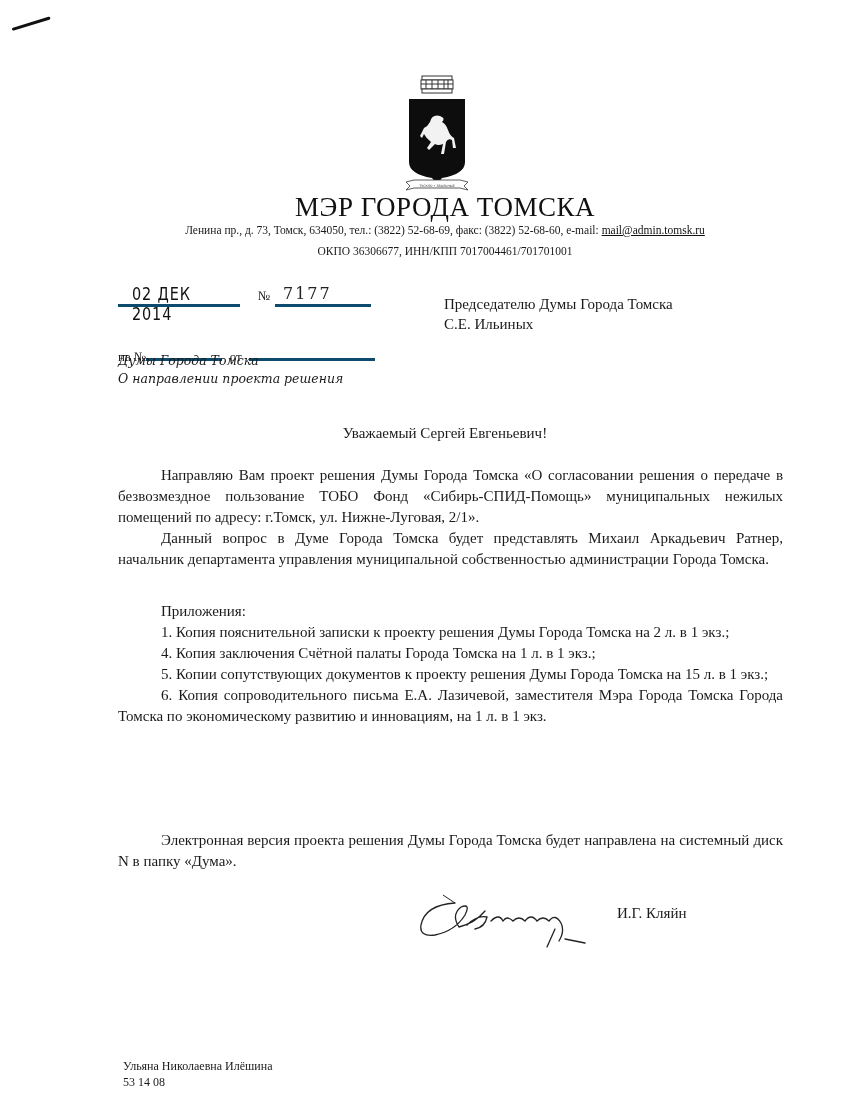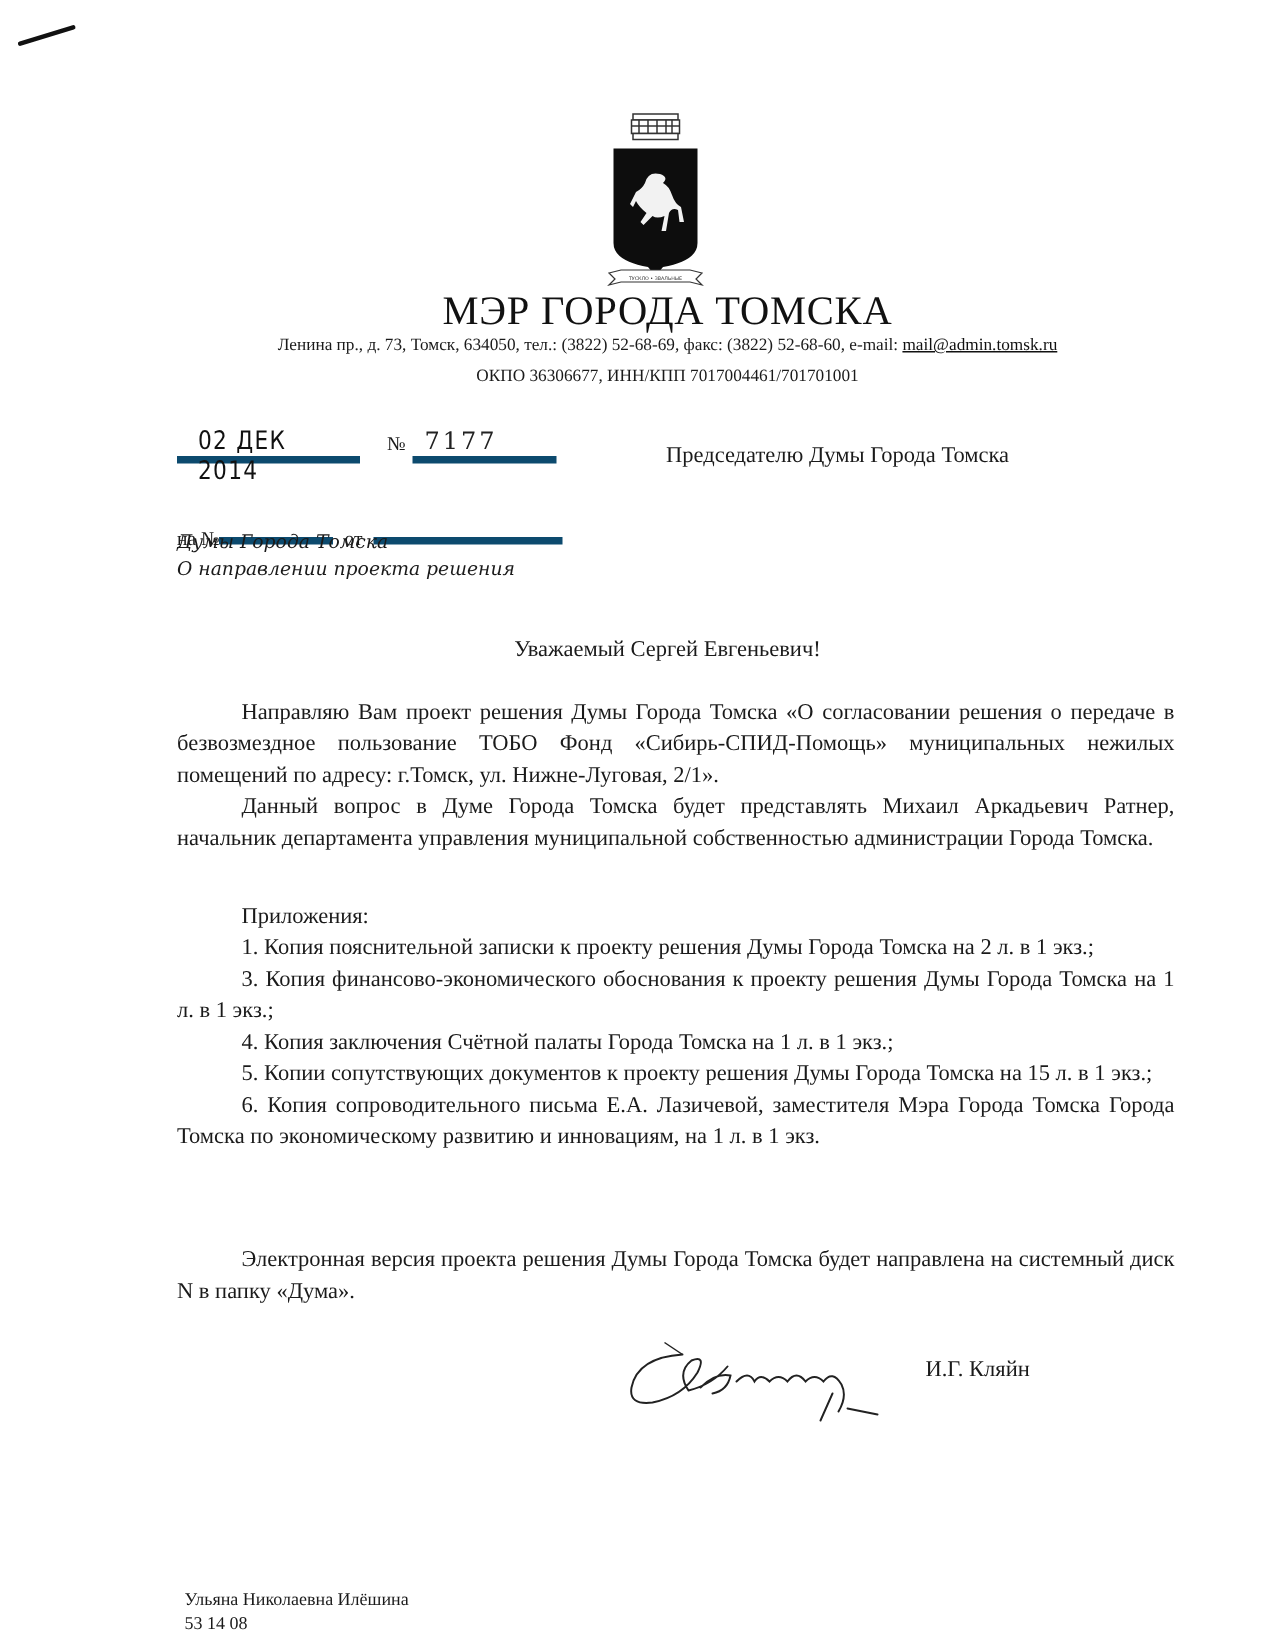--- a/index.html
+++ b/index.html
@@ -11,21 +11,21 @@
     .abs { position: absolute; }
     .scan-mark { left: 12px; top: 28px; width: 40px; height: 3px; background: #111; transform: rotate(-17deg); transform-origin: left center; border-radius: 2px; }
     .crest { left: 402px; top: 74px; width: 70px; height: 120px; }
     .title { left: 0; width: 890px; top: 192px; text-align: center; font-size: 27px; letter-spacing: 0.5px; color: #111; }
     .address { left: 0; width: 890px; top: 224px; text-align: center; font-size: 11.5px; }
     .address a { color: #111; text-decoration: underline; }
     .okpo { left: 0; width: 890px; top: 245px; text-align: center; font-size: 11.5px; }
     .reg-line { font-size: 13px; }
     .stamp-date { font-family: "DejaVu Sans", sans-serif; font-size: 17px; letter-spacing: 1px; transform: scaleX(0.85); transform-origin: left; color: #111; }
     .handwritten-num { font-family: "DejaVu Serif", serif; font-size: 16px; color: #222; letter-spacing: 2px; }
-    .uline { border-bottom: 5px solid #0c4a6e; display: inline-block; }
+    .uline { border-bottom: 3px solid #0c4a6e; display: inline-block; }
     .recipient { left: 444px; top: 294px; font-size: 15px; line-height: 20px; }
     .subject { left: 118px; top: 352px; font-size: 12.5px; font-style: italic; line-height: 18px; font-family: "DejaVu Serif", serif; }
     .salutation { left: 0; width: 890px; top: 425px; text-align: center; font-size: 15px; }
     .body-text { left: 118px; width: 665px; font-size: 15px; line-height: 21px; text-align: justify; }
     .para { text-indent: 43px; margin: 0; }
     .list-item { margin: 0; text-indent: 43px; }
     .sig { left: 415px; top: 885px; width: 200px; height: 70px; }
     .signer { left: 617px; top: 905px; font-size: 15px; }
     .executor { left: 123px; top: 1058px; font-size: 12px; line-height: 16px; }
   </style>
@@ -72,38 +72,38 @@
   </span>
 </div>
 <div class="abs reg-line" style="left:118px; top:306px;margin-top:40px;">
   <span>на №</span><span class="uline" style="width:76px; height:12px;"></span>
   <span style="margin-left:4px;">от</span>
   <span class="uline" style="width:126px; height:12px; margin-left:4px;"></span>
 </div>
 
 <div class="abs recipient">
   <div>Председателю Думы Города Томска</div>
+  <div>С.Е. Ильиных</div>
 </div>
 
 <div class="abs subject">
   <div>Думы Города Томска</div>
   <div>О направлении проекта решения</div>
 </div>
 
 <div class="abs salutation">Уважаемый Сергей Евгеньевич!</div>
 
 <div class="abs body-text" style="top:465px;">
   <p class="para">Направляю Вам проект решения Думы Города Томска «О согласовании решения о передаче в безвозмездное пользование ТОБО Фонд «Сибирь-СПИД-Помощь» муниципальных нежилых помещений по адресу: г.Томск, ул. Нижне-Луговая, 2/1».</p>
   <p class="para">Данный вопрос в Думе Города Томска будет представлять Михаил Аркадьевич Ратнер, начальник департамента управления муниципальной собственностью администрации Города Томска.</p>
 </div>
 
 <div class="abs body-text" style="top:601px;">
   <p class="para">Приложения:</p>
   <p class="list-item">1.  Копия пояснительной записки к проекту решения Думы Города Томска на 2 л. в 1 экз.;</p>
-  <p class="list-item">3.  Копия финансово-экономического обоснования к проекту решения Думы Города Томска на 1 л. в 1 экз.;</p>
   <p class="list-item">4.  Копия заключения Счётной палаты Города Томска на 1 л. в 1 экз.;</p>
   <p class="list-item">5.  Копии сопутствующих документов к проекту решения Думы Города Томска на 15 л. в 1 экз.;</p>
   <p class="list-item">6.  Копия сопроводительного письма Е.А. Лазичевой, заместителя Мэра Города Томска  Города Томска по экономическому развитию и инновациям, на 1 л. в 1 экз.</p>
 </div>
 
 <div class="abs body-text" style="top:830px;">
   <p class="para">Электронная версия проекта решения Думы Города Томска будет направлена на системный диск N в папку «Дума».</p>
 </div>
 
 <svg class="abs sig" viewBox="0 0 200 70">

